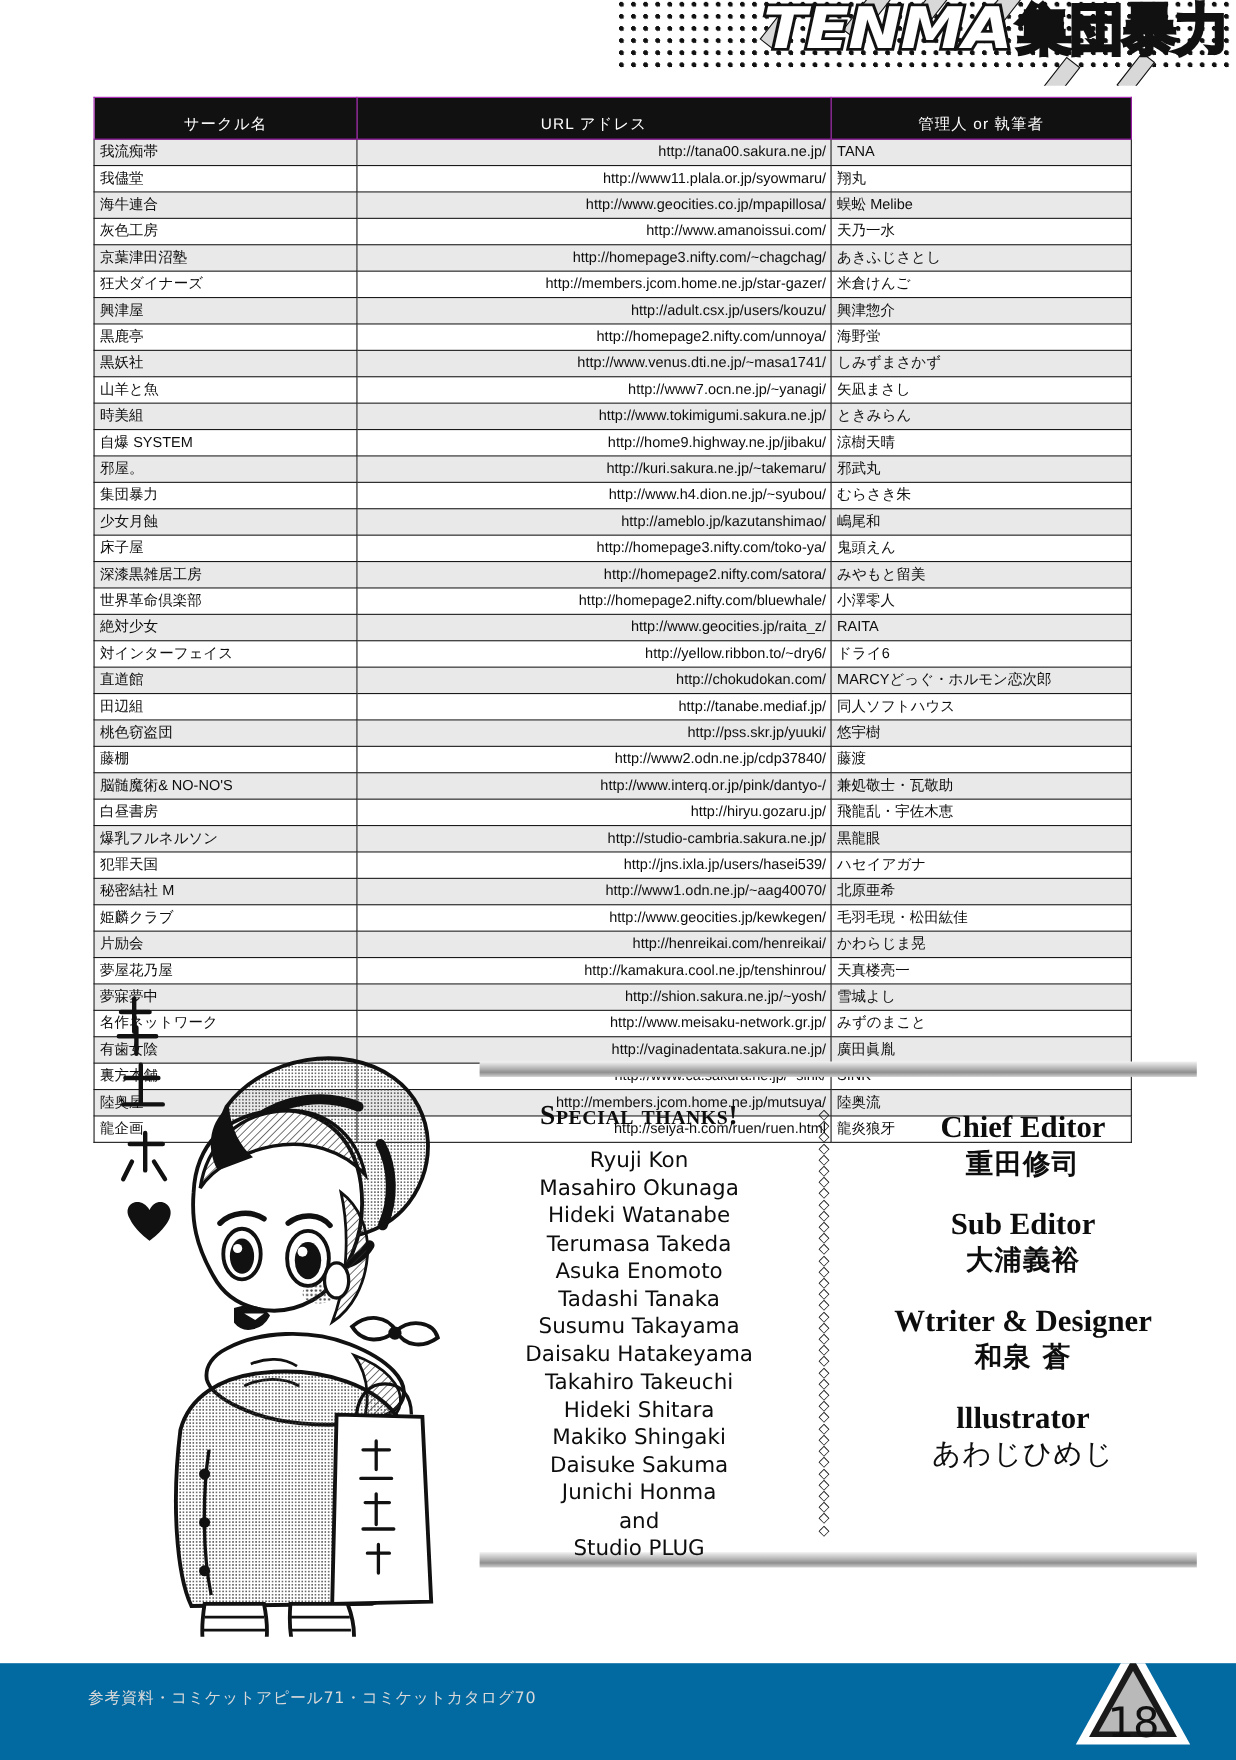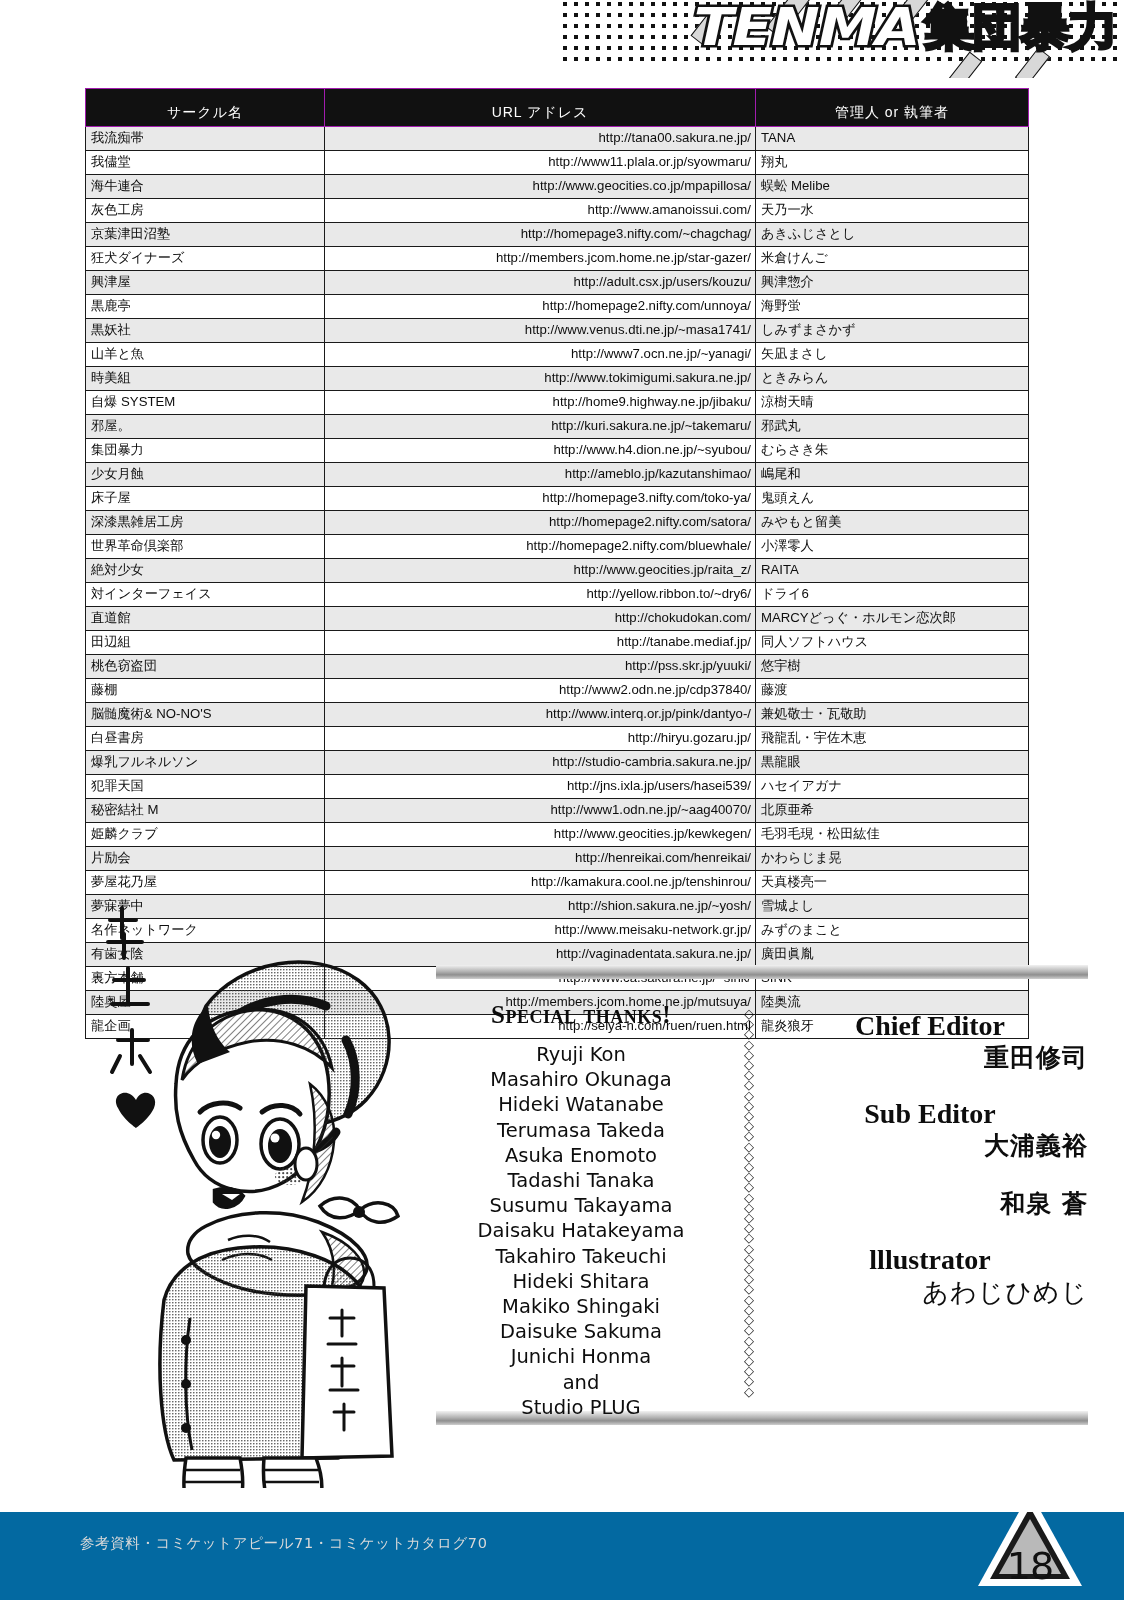--- a/index.html
+++ b/index.html
@@ -132,21 +132,20 @@
   }
   .staff-block{margin-bottom:24px;}
   .staff-role{
     font-family:"Liberation Serif","DejaVu Serif",serif;
     font-size:28px;font-weight:bold;line-height:30px;
   }
   .staff-person{
     font-family:"DejaVu Sans",sans-serif;
     font-size:25px;font-weight:bold;line-height:34px;
     letter-spacing:1px;
-    text-align:right;
   }
   .staff-person.kana{font-weight:normal;font-size:26px;}
 
   
   .footer{
     position:absolute;left:0;top:1512px;width:1124px;height:88px;
     background:#0369a1;
     overflow:hidden;
   }
   .footer-note{
@@ -531,20 +530,21 @@
     <div class="col-staff" id="staff-list">
         <div class="staff-block">
           <div class="staff-role">Chief Editor</div>
           <div class="staff-person">重田修司</div>
         </div>
         <div class="staff-block">
           <div class="staff-role">Sub Editor</div>
           <div class="staff-person">大浦義裕</div>
         </div>
         <div class="staff-block">
+          <div class="staff-role">Wtriter &amp; Designer</div>
           <div class="staff-person">和泉 蒼</div>
         </div>
         <div class="staff-block">
           <div class="staff-role">lllustrator</div>
           <div class="staff-person kana">あわじひめじ</div>
         </div>
       </div>
   </div>
 </div>
 

